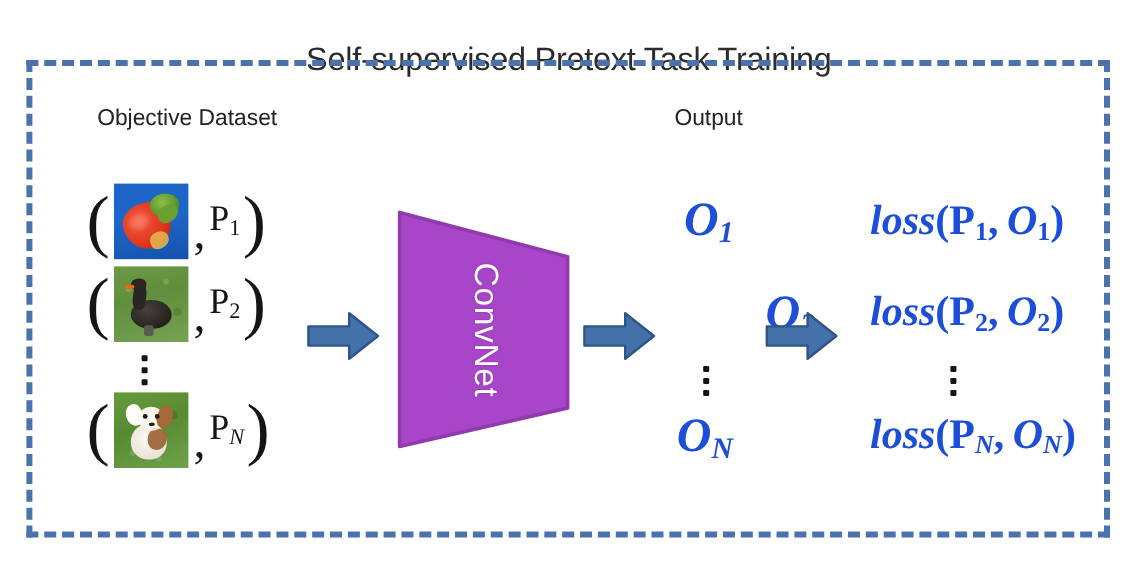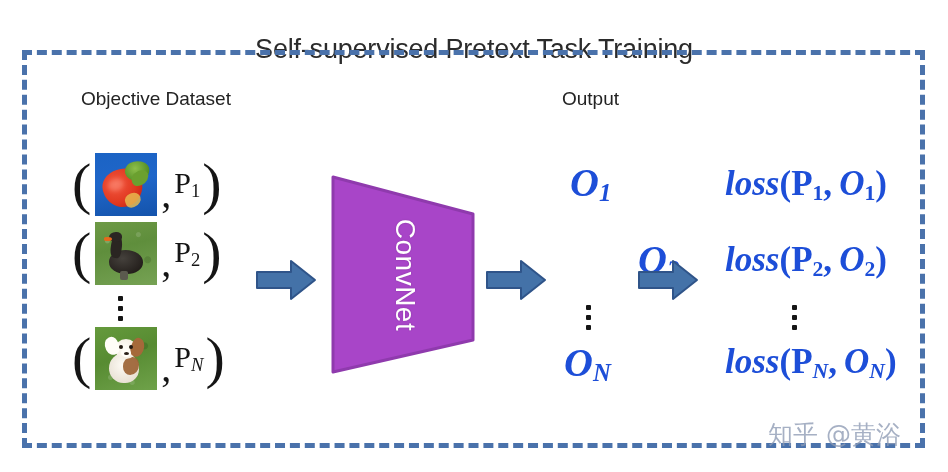--- a/index.html
+++ b/index.html
@@ -365,15 +365,14 @@
   </div>
   <div class="vdots" style="left:792px;top:305px;">
     <span></span>
       <span></span>
       <span></span>
   </div>
   <div class="math loss-item" style="left:694px;top:344px;">
     <span class="it">loss</span><span>(</span><span>P</span><sub class="ital">N</sub><span>,</span> <span class="it">O</span><sub class="ital">N</sub><span>)</span>
   </div>
 
-  <div class="watermark">知乎 @黄浴</div>
 
 </div>
 
 </body></html>

